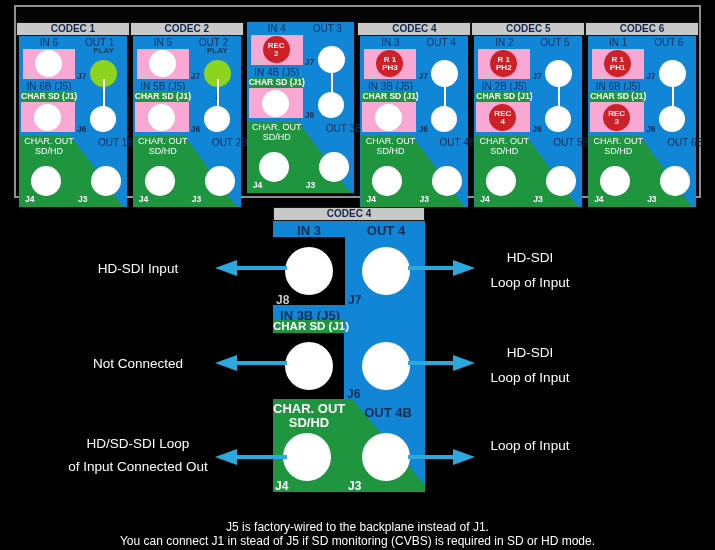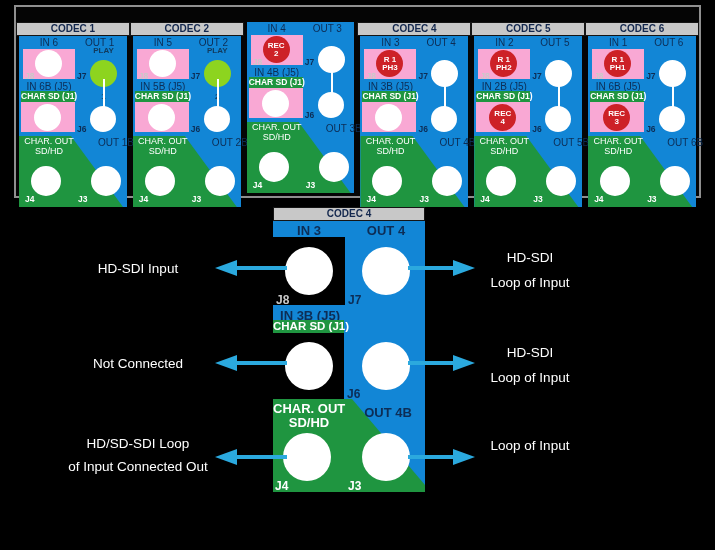--- a/index.html
+++ b/index.html
@@ -421,14 +421,18 @@
     <div>Loop of Input</div>
   </div>
   <div class="ann ann-right lh25" style="top:340px">
     <div>HD-SDI</div>
     <div>Loop of Input</div>
   </div>
   <div class="ann ann-right lh25" style="top:433px">
     <div>Loop of Input</div>
   </div>
 
+  <div class="footnote">
+    <div>J5 is factory-wired to the backplane instead of J1.</div>
+    <div>You can connect J1 in stead of J5 if SD monitoring (CVBS) is required in SD or HD mode.</div>
+  </div>
 
 </div>
 
 </body></html>

